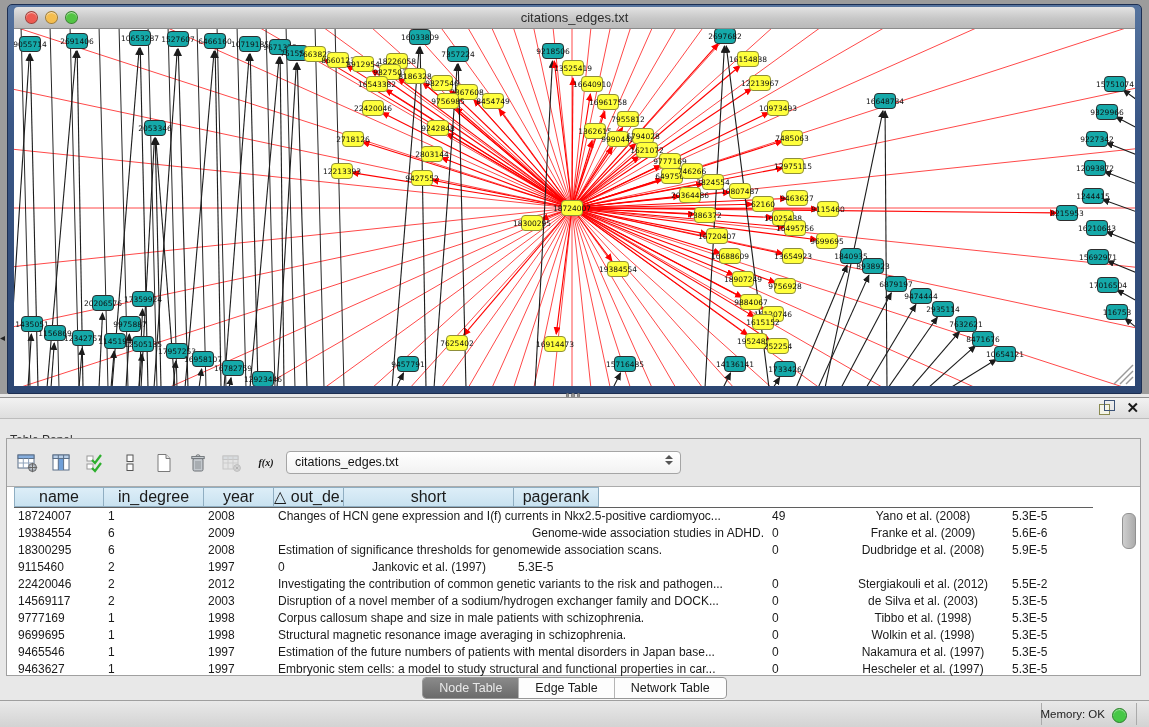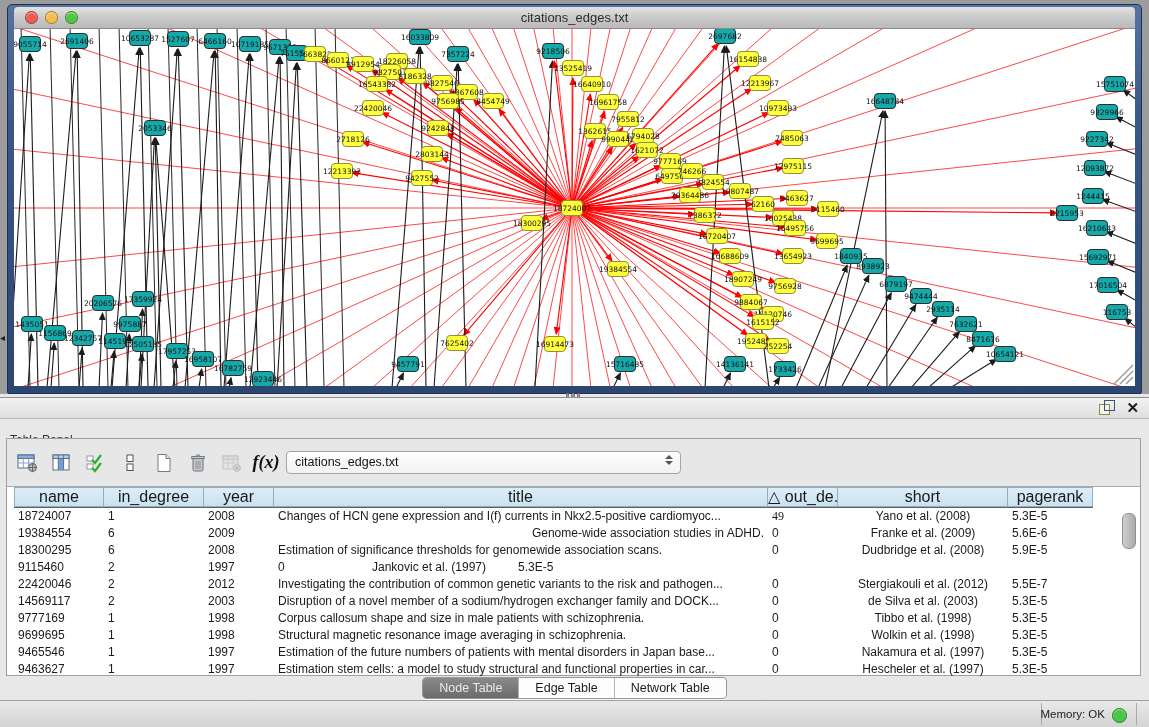--- a/index.html
+++ b/index.html
@@ -30,21 +30,21 @@
   .close-x{font-size:15px;font-weight:bold;color:#1a1a1a;line-height:15px;}
   .splitter-dimple{position:absolute;left:566px;top:-1px;width:14px;height:6px;display:flex;gap:2px;justify-content:center;}
   .splitter-dimple i{width:3px;height:3px;border-radius:50%;background:#9a9a9a;border:1px solid #777;}
   .collapse-arrow{position:absolute;left:0px;top:333px;font-size:10px;color:#222;line-height:10px;}
   
   .panel-box{position:absolute;left:6px;top:44px;width:1135px;height:238px;box-sizing:border-box;
     border:1px solid #a0a0a0;background:#e7e7e7;}
   .toolbar{position:absolute;left:0;top:0;width:100%;height:47px;display:flex;align-items:center;}
   .tb-icon{width:26px;height:26px;margin-left:8px;display:flex;align-items:center;justify-content:center;cursor:default;}
   .tb-icon svg{display:block;}
-  .fx-icon{font-family:"Liberation Serif",serif;font-style:italic;font-weight:bold;font-size:18px;color:#111;}
+  .fx-icon{font-family:"Liberation Serif",serif;font-style:italic;font-weight:bold;font-size:10px;color:#111;}
   .dropdown{position:absolute;left:279px;top:12px;width:395px;height:23px;box-sizing:border-box;
     background:linear-gradient(180deg,#ffffff,#f2f2f2);border:1px solid #a5a5a5;border-radius:4px;
     font-size:12.5px;color:#111;line-height:21px;padding-left:8px;}
   .dropdown .arrows{position:absolute;right:7px;top:3px;display:flex;flex-direction:column;gap:2px;}
   .dropdown .arrows i{width:0;height:0;border-left:4px solid transparent;border-right:4px solid transparent;}
   .dropdown .arrows i.up{border-bottom:4px solid #555;}
   .dropdown .arrows i.down{border-top:4px solid #555;}
   
   .table-wrap{position:absolute;left:0;top:47px;right:0;bottom:0;background:#ffffff;border-top:1px solid #ababab;}
   .tbl{position:absolute;left:7px;top:0;}
@@ -819,32 +819,31 @@
             <i class="down"></i>
           </span>
       </div>
     </div>
     <div class="table-wrap">
       <div class="tbl">
         <div class="thead">
             <div class="th" style="width: 90px;">name</div>
             <div class="th" style="width: 100px;">in_degree</div>
             <div class="th" style="width: 70px;">year</div>
-            <div class="th" style="width: 494px;">title</div>
             <div class="th" style="width: 70px;">△ out_de...</div>
             <div class="th" style="width: 170px;">short</div>
             <div class="th" style="width: 85px;">pagerank</div>
           </div>
         <div class="tbody">
             <div class="trow">
               <div class="td" style="width: 90px; text-align: left;">18724007</div>
               <div class="td" style="width: 100px; text-align: left;">1</div>
               <div class="td" style="width: 70px; text-align: left;">2008</div>
               <div class="td" style="width: 494px; text-align: left;">Changes of HCN gene expression and I(f) currents in Nkx2.5-positive cardiomyoc...</div>
-              <div class="td" style="width: 70px; text-align: left; font-family: Liberation Serif, serif;">49</div>
+              <div class="td" style="width: 70px; text-align: left;">49</div>
               <div class="td" style="width: 170px; text-align: center;">Yano et al. (2008)</div>
               <div class="td" style="width: 85px; text-align: left;">5.3E-5</div>
             </div>
             <div class="trow">
               <div class="td" style="width: 90px; text-align: left;">19384554</div>
               <div class="td" style="width: 100px; text-align: left;">6</div>
               <div class="td" style="width: 70px; text-align: left;">2009</div>
               <div class="td" style="width: 494px; text-align: right;">Genome-wide association studies in ADHD.</div>
               <div class="td" style="width: 70px; text-align: left;">0</div>
               <div class="td" style="width: 170px; text-align: center;">Franke et al. (2009)</div>
@@ -867,21 +866,21 @@
               <div class="td" style="width: 170px; text-align: center;">Jankovic et al. (1997)</div>
               <div class="td" style="width: 85px; text-align: left;">5.3E-5</div>
             </div>
             <div class="trow">
               <div class="td" style="width: 90px; text-align: left;">22420046</div>
               <div class="td" style="width: 100px; text-align: left;">2</div>
               <div class="td" style="width: 70px; text-align: left;">2012</div>
               <div class="td" style="width: 494px; text-align: left;">Investigating the contribution of common genetic variants to the risk and pathogen...</div>
               <div class="td" style="width: 70px; text-align: left;">0</div>
               <div class="td" style="width: 170px; text-align: center;">Stergiakouli et al. (2012)</div>
-              <div class="td" style="width: 85px; text-align: left;">5.5E-7</div>
+              <div class="td" style="width: 85px; text-align: left;">5.5E-2</div>
             </div>
             <div class="trow">
               <div class="td" style="width: 90px; text-align: left;">14569117</div>
               <div class="td" style="width: 100px; text-align: left;">2</div>
               <div class="td" style="width: 70px; text-align: left;">2003</div>
               <div class="td" style="width: 494px; text-align: left;">Disruption of a novel member of a sodium/hydrogen exchanger family and DOCK...</div>
               <div class="td" style="width: 70px; text-align: left;">0</div>
               <div class="td" style="width: 170px; text-align: center;">de Silva et al. (2003)</div>
               <div class="td" style="width: 85px; text-align: left;">5.3E-5</div>
             </div>
@@ -909,21 +908,21 @@
               <div class="td" style="width: 70px; text-align: left;">1997</div>
               <div class="td" style="width: 494px; text-align: left;">Estimation of the future numbers of patients with mental disorders in Japan base...</div>
               <div class="td" style="width: 70px; text-align: left;">0</div>
               <div class="td" style="width: 170px; text-align: center;">Nakamura et al. (1997)</div>
               <div class="td" style="width: 85px; text-align: left;">5.3E-5</div>
             </div>
             <div class="trow">
               <div class="td" style="width: 90px; text-align: left;">9463627</div>
               <div class="td" style="width: 100px; text-align: left;">1</div>
               <div class="td" style="width: 70px; text-align: left;">1997</div>
-              <div class="td" style="width: 494px; text-align: left;">Estimation stem cells: a model to study structural and functional properties in car...</div>
+              <div class="td" style="width: 494px; text-align: left;">Embryonic stem cells: a model to study structural and functional properties in car...</div>
               <div class="td" style="width: 70px; text-align: left;">0</div>
               <div class="td" style="width: 170px; text-align: center;">Hescheler et al. (1997)</div>
               <div class="td" style="width: 85px; text-align: left;">5.3E-5</div>
             </div>
           </div>
       </div>
       <div class="vscroll">
         <div class="vthumb"></div>
       </div>
     </div>

